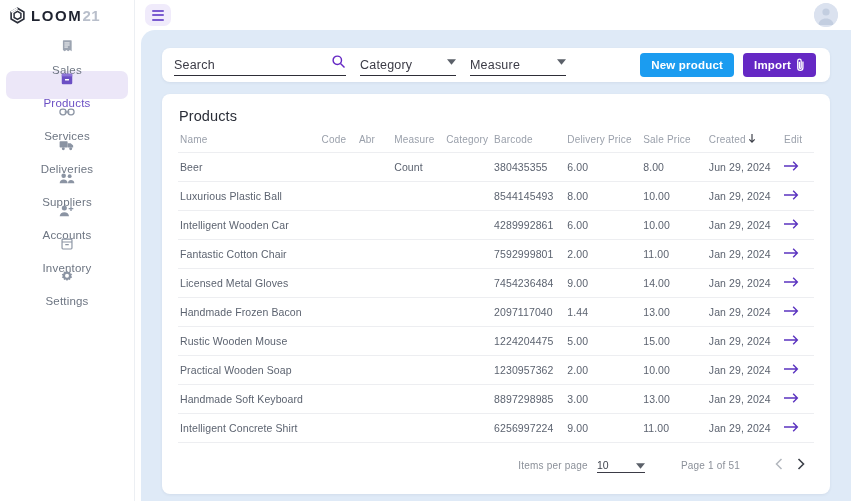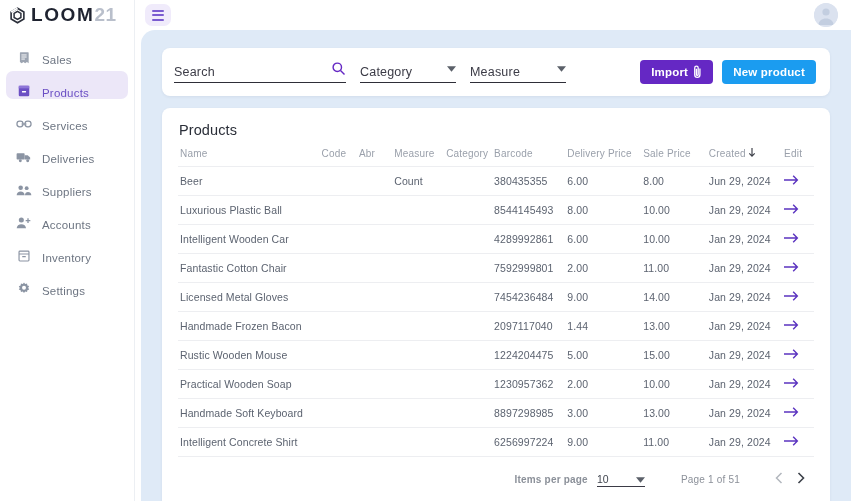--- a/index.html
+++ b/index.html
@@ -21,31 +21,32 @@
     z-index: 5;
   }
   .brand {
     height: 30px;
     display: flex; align-items: center;
     padding-left: 9px;
     gap: 5px;
   }
   .brand-logo { width: 17px; height: 17px; flex:0 0 17px; }
   .brand-text {
-    font-size: 19px; font-weight: bold; letter-spacing: 1.6px;
+    font-size: 15px; font-weight: bold; letter-spacing: 1.6px;
     color: #1f2330;
   }
   .brand-text .sub { color: #b9bfcb; font-weight: bold; letter-spacing: .5px;}
   .nav { margin-top: 8px; padding: 0 6px; }
   .nav-item {
-    display: flex; align-items: flex-end; gap: 10px;
+    display: flex; align-items: center; gap: 10px;
     height: 28px; padding: 0 10px;
     border-radius: 7px;
     margin-bottom: 5px;
     cursor: pointer;
+    flex-direction: column;
   }
   .nav-item .ico { width: 16px; height: 16px; flex: 0 0 16px; display:flex; align-items:center; justify-content:center; }
   .nav-item .ico svg { display:block; }
   .nav-label { font-size: 11.5px; color: #6d7582; letter-spacing: .2px; white-space: nowrap; }
   .nav-item.active { background: #ece7f8; }
   .nav-item.active .nav-label { color: #6b4fc4; }
 
   
   .main {
     flex: 1 1 auto;
@@ -89,21 +90,21 @@
     padding: 18px 21px 0 21px;
   }
   .card {
     background: #ffffff;
     border-radius: 8px;
     box-shadow: 0 1px 3px rgba(40,60,90,.07);
   }
 
   
   .filter-card {
-    height: 48px;
+    height: 34px;
     display: flex; align-items: center;
     padding: 0 14px 0 12px;
     margin-bottom: 12px;
   }
   .field {
     position: relative;
     border-bottom: 1px solid #2e2e38;
     height: 22px;
     display: flex; align-items: flex-end;
     margin-right: 14px;
@@ -163,21 +164,21 @@
   .sort-arrow { display:inline-block; margin-left: 2px; }
   .edit-arrow { cursor: pointer; display:inline-block; }
 
   
   .tfoot {
     display: flex; align-items: center; justify-content: flex-end;
     gap: 0px;
     padding: 11px 2px 0 0;
     font-size: 10px; color: #8b9099;
   }
-  .ipp-label { letter-spacing:.2px;font-weight:bold; }
+  .ipp-label { letter-spacing:.2px; }
   .ipp-select {
     margin-left: 9px;
     border-bottom: 1px solid #3b3b46;
     width: 48px; height: 15px;
     display:flex; align-items:center; justify-content:space-between;
     color: #40454f; font-size: 10.5px;
     cursor: pointer;
   }
   .page-label { margin-left: 36px; color: #8b9099; letter-spacing:.2px;}
   .pg-btn {
@@ -342,29 +343,29 @@
         <div class="field field-meas">
           <span class="field-text">Measure</span>
           <span class="caret-ico">
             <svg width="9" height="6" viewBox="0 0 10 6">
                 <path d="M0 0h10L5 6z" fill="#5b6069"></path>
               </svg>
           </span>
         </div>
 
         <div class="btns">
+          <button class="btn btn-new">New product</button>
           <button class="btn btn-import">
             <span>Import</span>
             <span>
               <svg width="9" height="13" viewBox="0 0 10 15" fill="none" stroke="#fff" stroke-width="1.5">
                   <path d="M7.8 4v7.2a3 3 0 11-6 0V3.4a2 2 0 114 0v7.6a1 1 0 11-2 0V4.4"></path>
                 </svg>
             </span>
           </button>
-          <button class="btn btn-new">New product</button>
         </div>
       </div>
 
       <div class="card table-card">
         <div class="card-title">Products</div>
 
         <table>
           <thead>
             <tr>
               <th class="c-name">Name</th>

